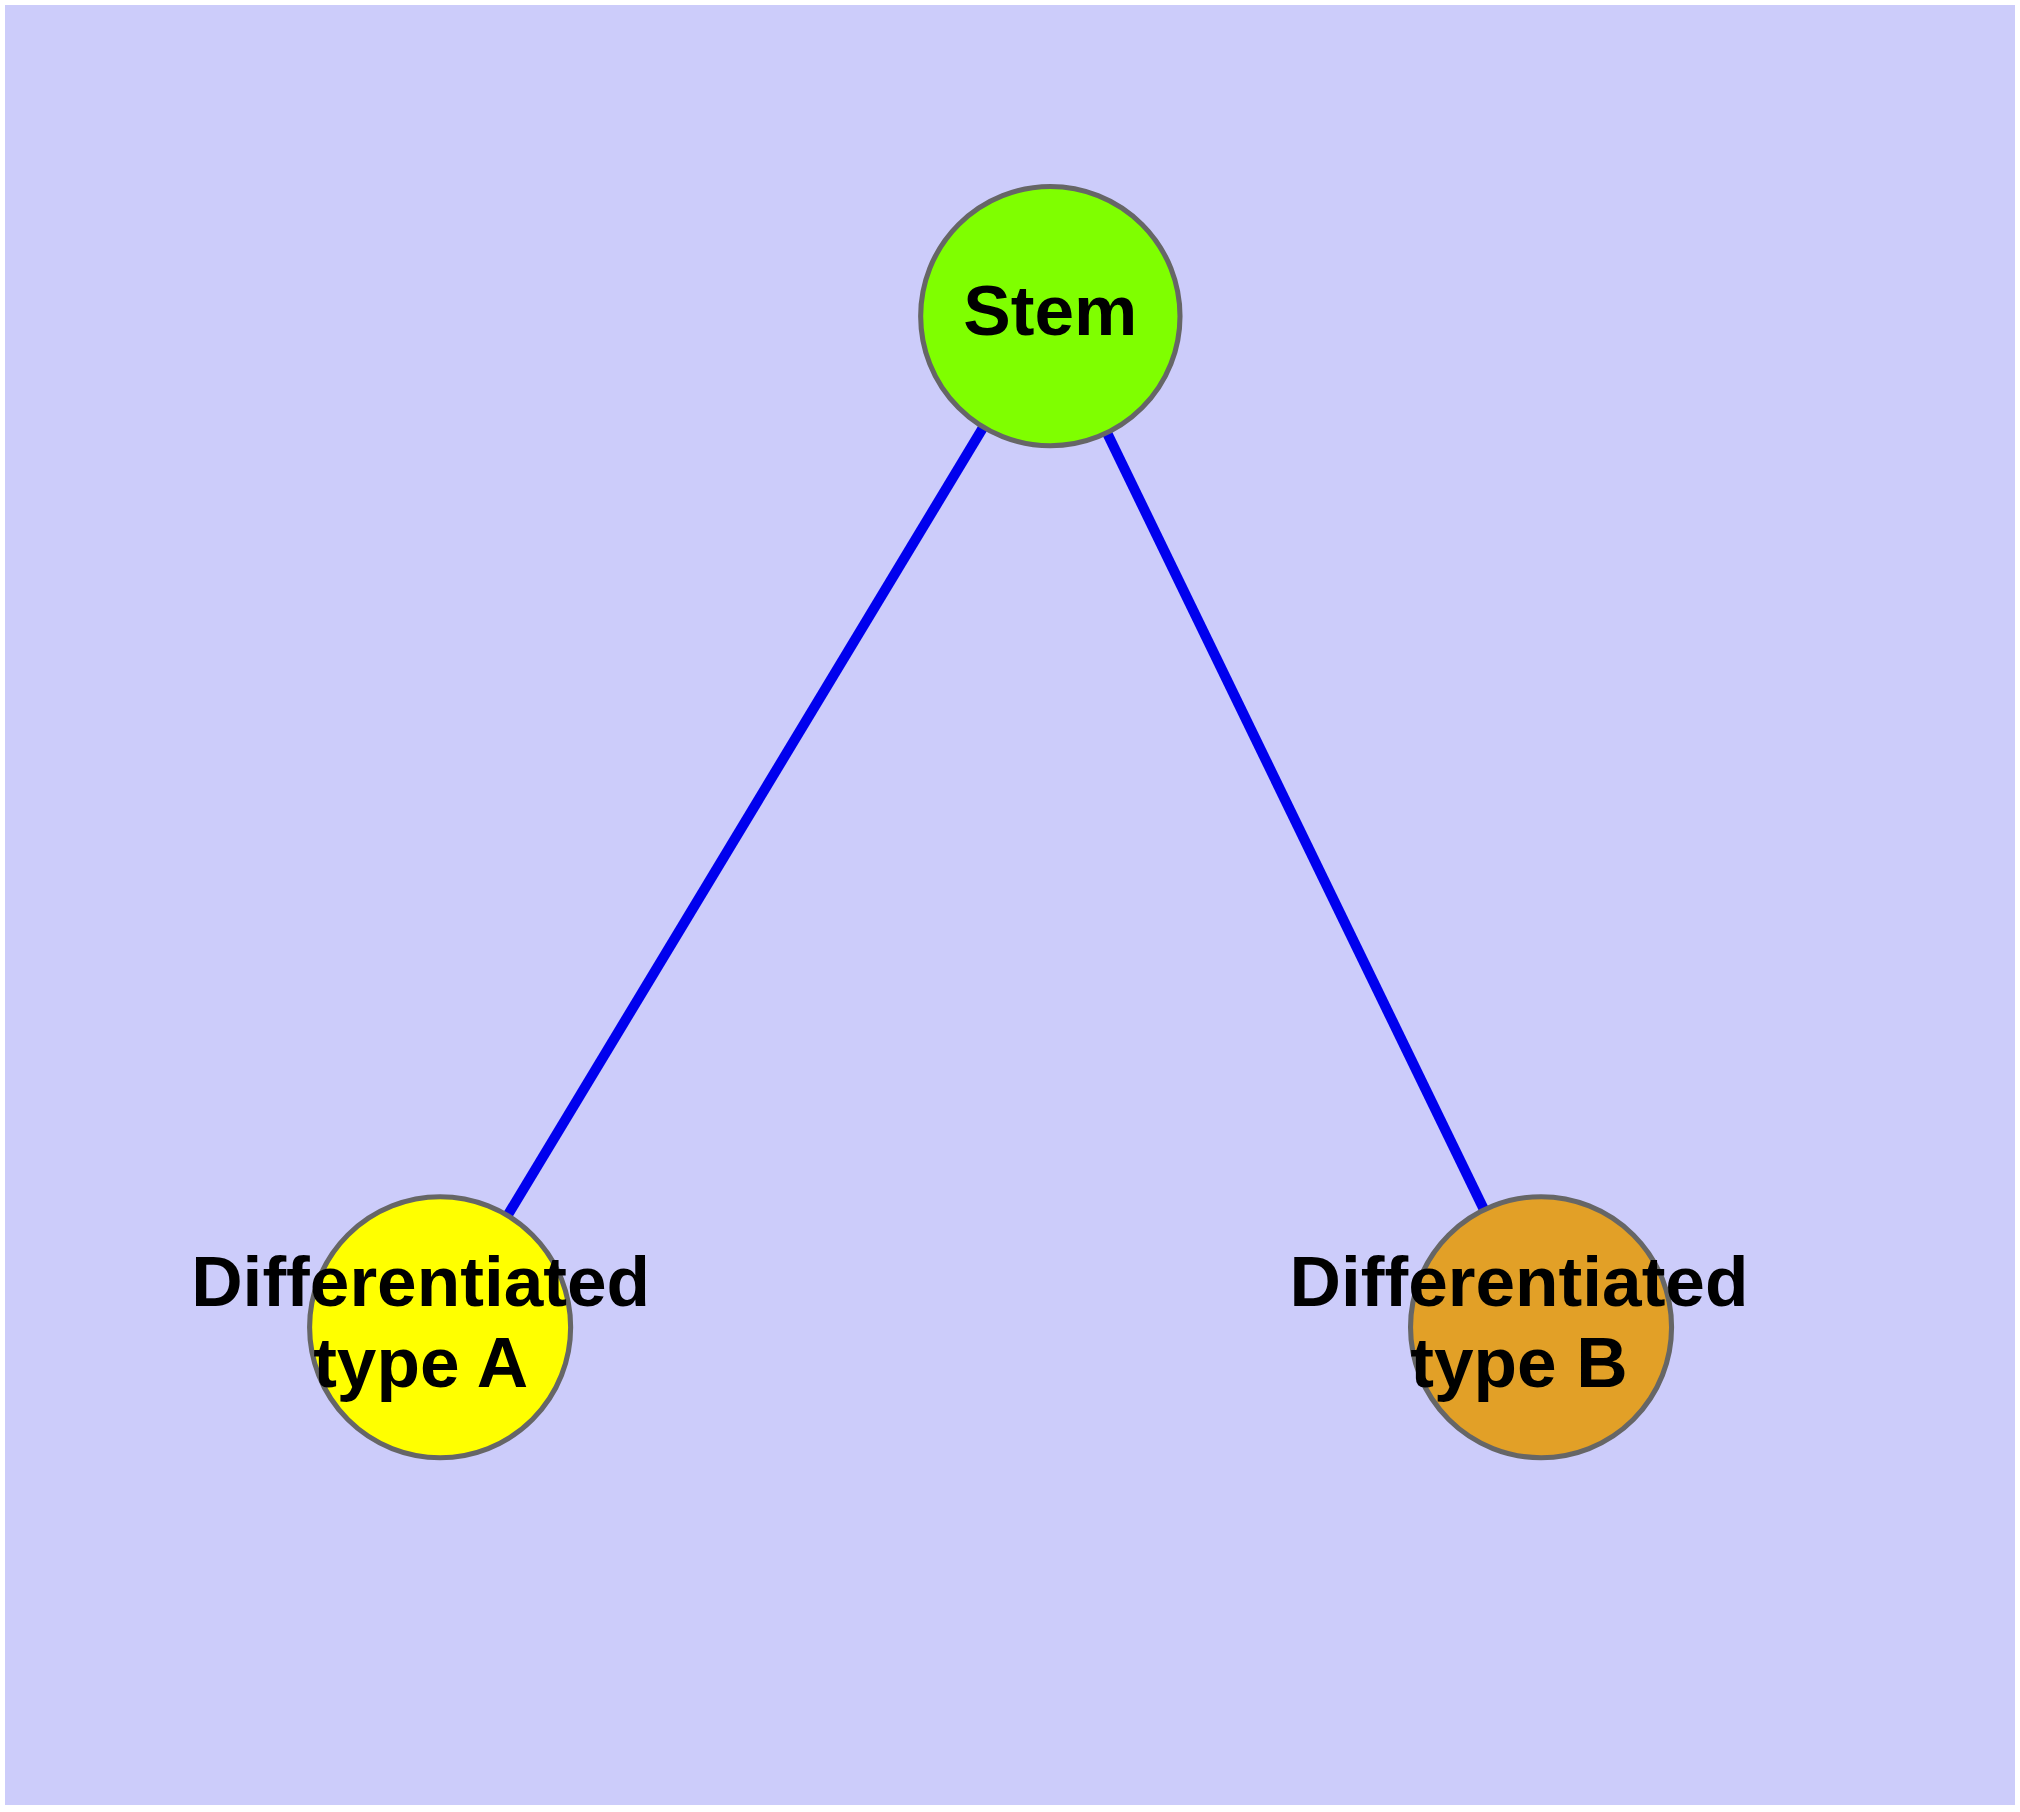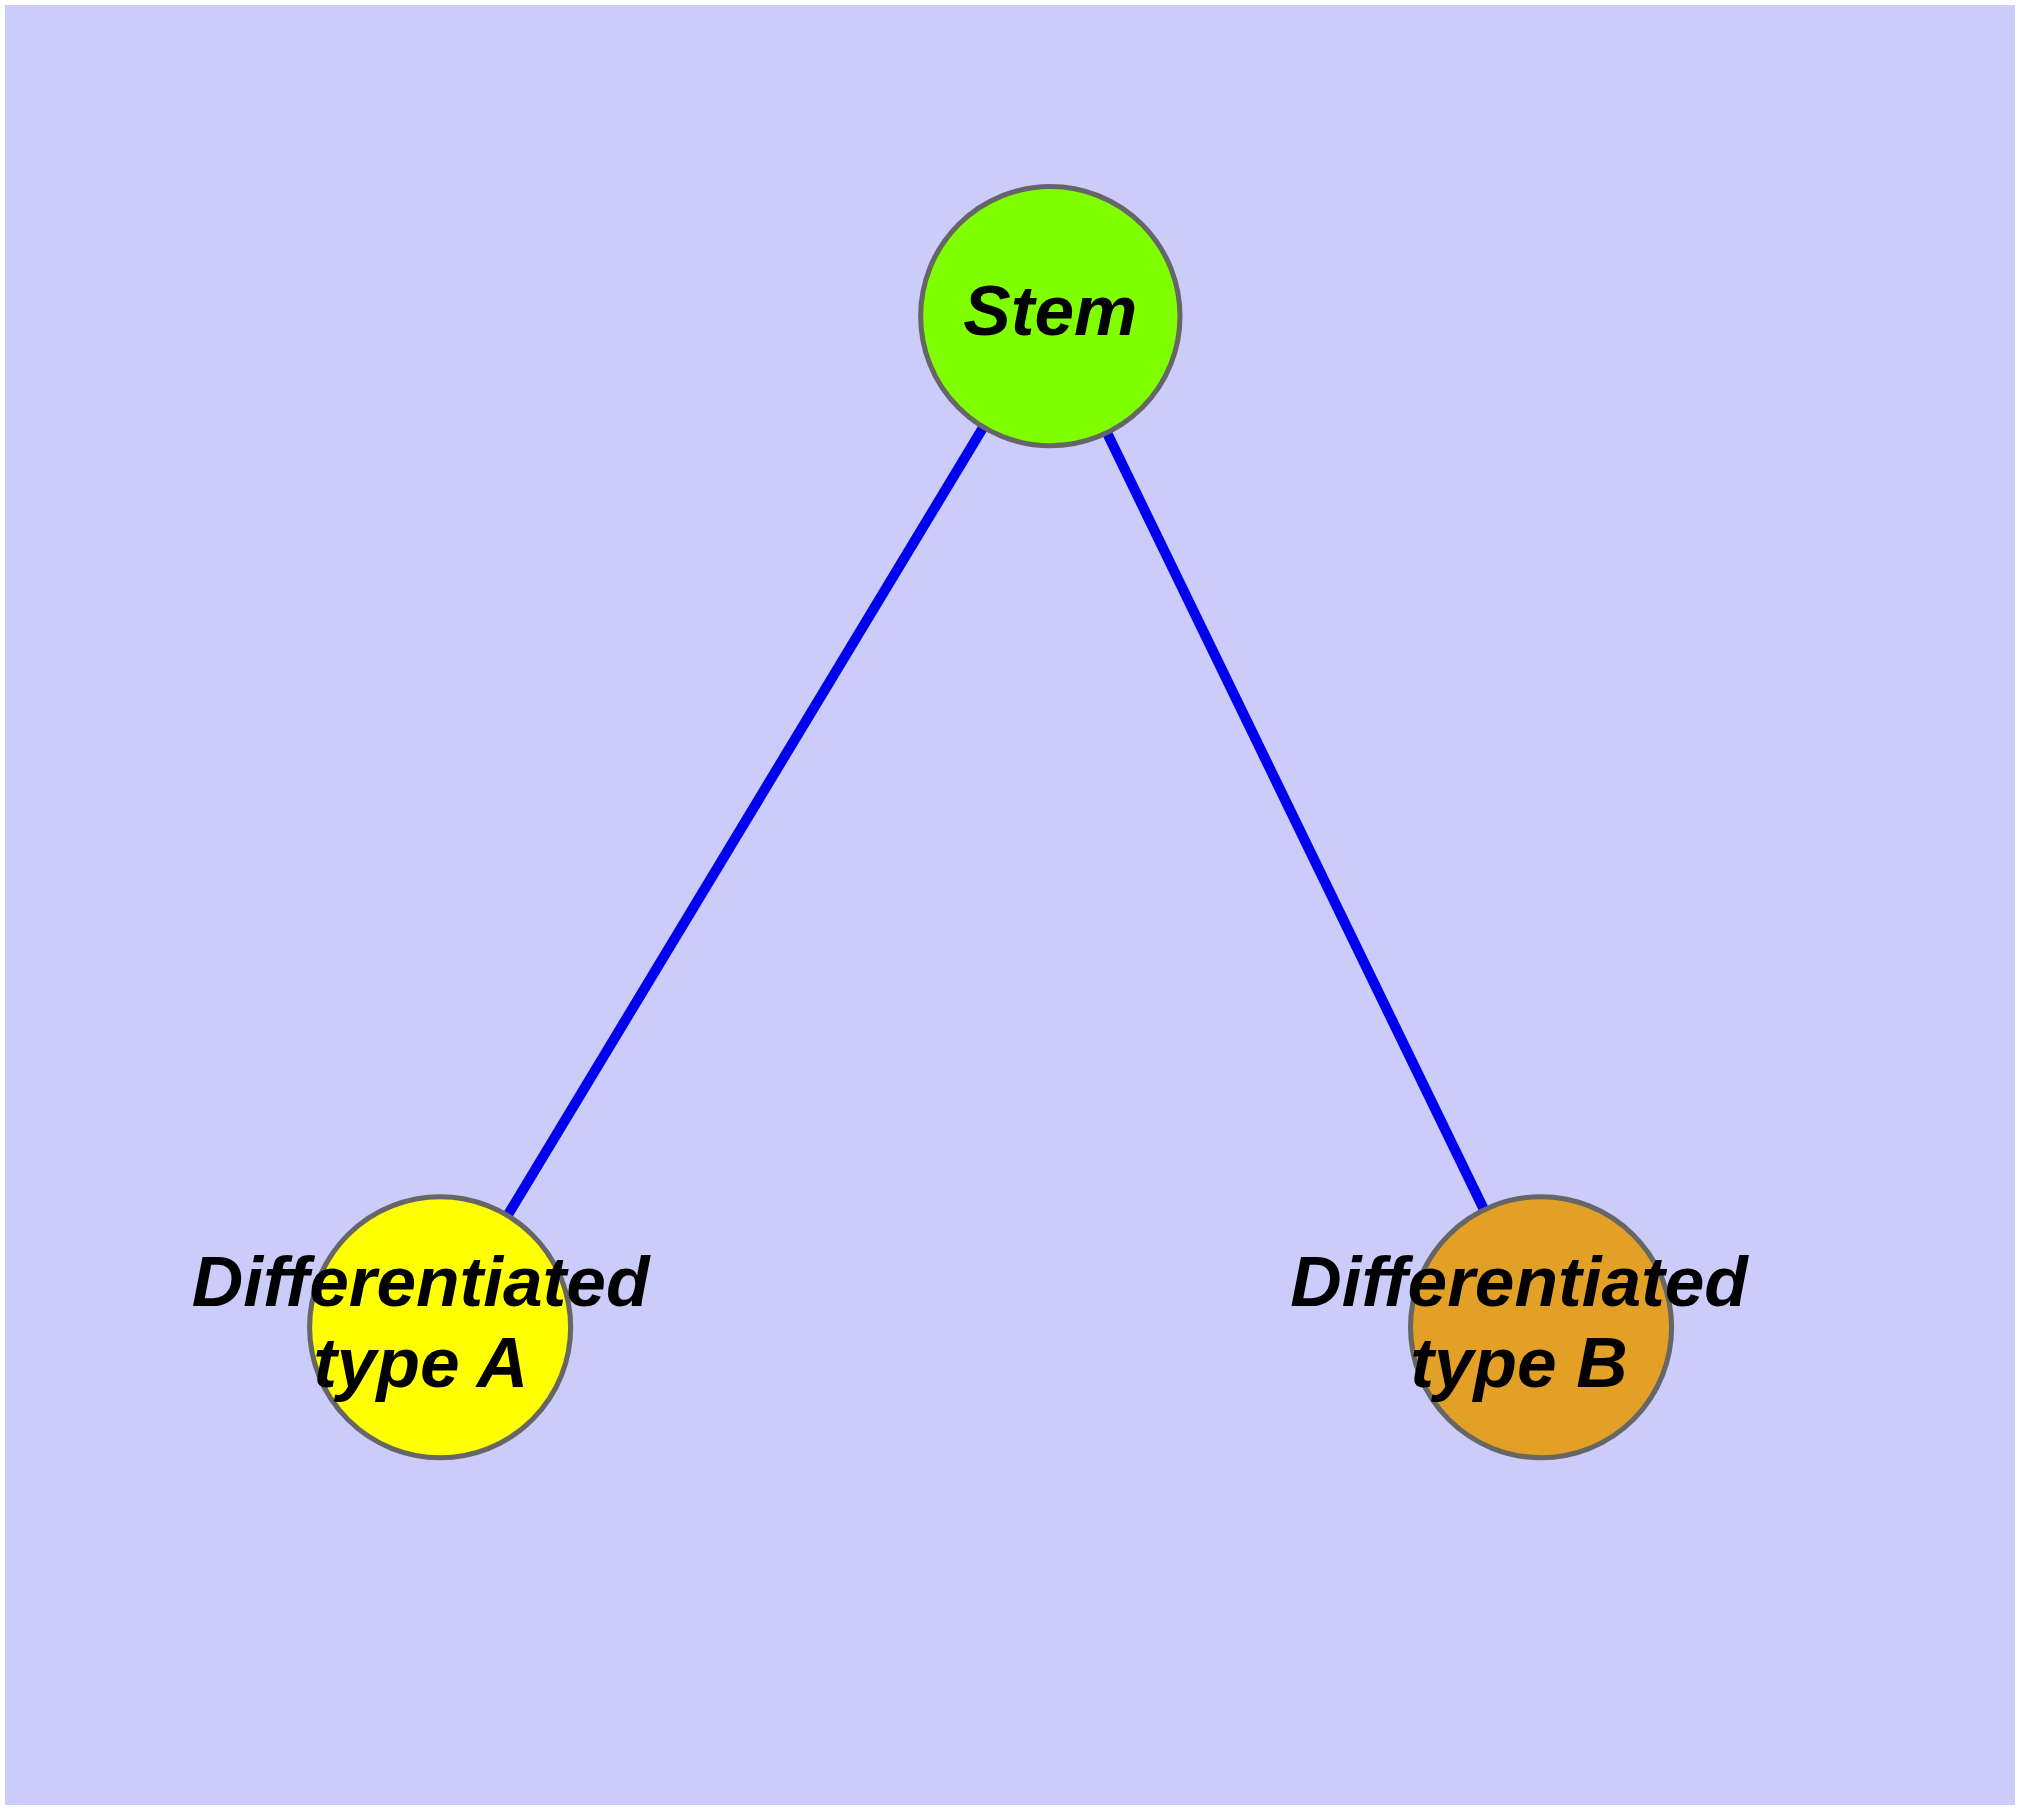--- a/index.html
+++ b/index.html
@@ -12,21 +12,20 @@
     width: 2021px;
     height: 1812px;
     overflow: hidden;
     font-family: "Liberation Sans", sans-serif;
   }
   #canvas {
     position: relative;
     width: 2021px;
     height: 1540px;
     background: #ffffff;
-    font-style: italic;
   }
   #plot-background {
     position: absolute;
     left: 5.1px;
     top: 5.1px;
     width: 2010px;
     height: 1800px;
     background: #ccccfa;
   }
   #graph-svg {

